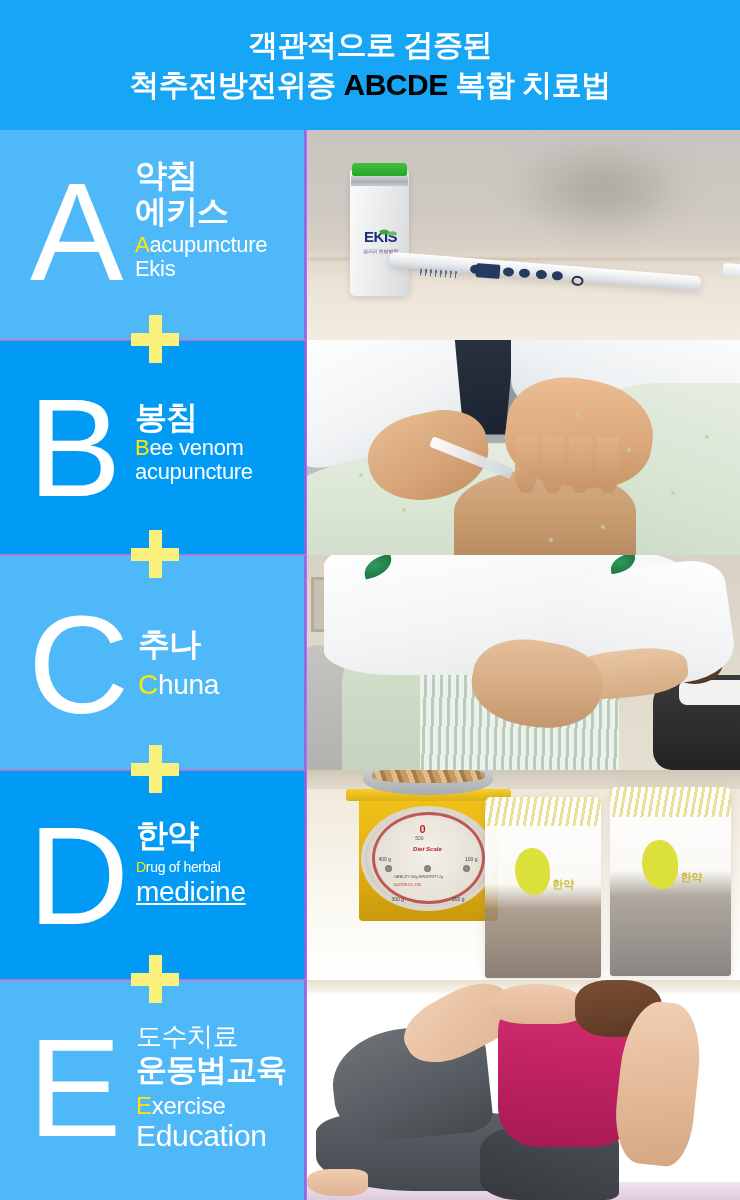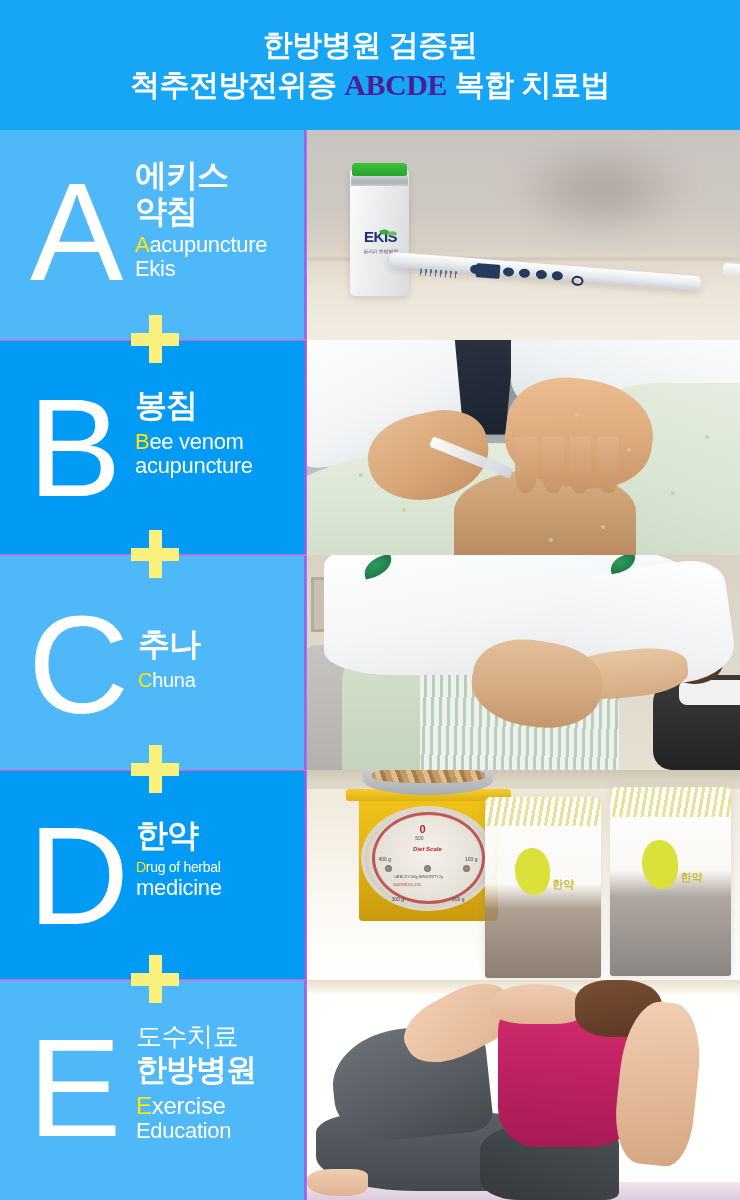--- a/index.html
+++ b/index.html
@@ -12,21 +12,21 @@
   
   .header {
     position:absolute; left:0; top:0; width:740px; height:130px;
     background:#16A6F5;
     display:flex; flex-direction:column; align-items:center; justify-content:center;
   }
   .header-line {
     color:#ffffff; font-weight:bold; font-size:30px; letter-spacing:-0.5px;
     line-height:1.32; white-space:nowrap;
   }
-  .header-line .hl { color:#4c1d95;font-family:Liberation Serif, serif; }
+  .header-line .hl { color:#000000; }
 
   
   .row { position:absolute; left:0; width:740px; overflow:hidden; }
   .row .panel-left {
     position:absolute; left:0; top:0; width:306px; height:100%;
   }
   .row .divider-v {
     position:absolute; left:304px; top:0; width:3px; height:100%;
     background:#9B5CE8; opacity:.85;
   }
@@ -249,30 +249,30 @@
     background:linear-gradient(160deg,#f1cdb1 0%,#e1b795 100%); border-radius:40% 44% 30% 50%; transform:rotate(-28deg); }
   .sE-hair { position:absolute; left:62%; top:0%; width:20%; height:26%;
     background:linear-gradient(170deg,#7a4f33 0%,#5b3823 100%); border-radius:38% 44% 48% 40%; }
   .sE-foot { position:absolute; left:0%; top:86%; width:14%; height:12%;
     background:linear-gradient(180deg,#efcdb1,#dfb393); border-radius:40% 26% 36% 48%; }
 </style>
 </head>
 <body>
 
 <div class="header">
-  <div class="header-line">한방병원 검증된</div>
+  <div class="header-line">객관적으로 검증된</div>
   <div class="header-line"><span>척추전방전위증 </span><span class="hl">ABCDE</span><span> 복합 치료법</span></div>
 </div>
 
 <div class="row light" id="rowA" style="top:130px;height:210px;">
   <div class="panel-left">
     <div class="big-letter" style="left:30px;top:32px;font-size:140px;">A</div>
     <div class="txt" style="left:135px;top:28px;">
+      <div class="kr" style="font-size:32px;">약침</div>
       <div class="kr" style="font-size:32px;">에키스</div>
-      <div class="kr" style="font-size:32px;">약침</div>
       <div class="en" style="font-size:22px;margin-top:3px;"><span class="first">A</span><span>acupuncture</span></div>
       <div class="en" style="font-size:22px;">Ekis</div>
     </div>
   </div>
   <div class="divider-v"></div>
   <div class="panel-right">
     <div class="scene sceneA">
       <div class="sA-table"></div>
       <div class="sA-blur1"></div>
       <div class="sA-tableline"></div>
@@ -300,23 +300,23 @@
           <i style="left:49%;"></i>
         <span class="sA-ring" style="left:60%;"></span>
       </div>
     </div>
   </div>
 </div>
 
 <div class="row dark" id="rowB" style="top:340px;height:215px;">
   <div class="panel-left">
     <div class="big-letter" style="left:28px;top:38px;font-size:140px;">B</div>
-    <div class="txt" style="left:135px;top:48px;">
+    <div class="txt" style="left:135px;top:60px;">
       <div class="kr" style="font-size:32px;">봉침</div>
-      <div class="en" style="font-size:22px;margin-top:6px;"><span class="first">B</span><span>ee venom</span></div>
+      <div class="en" style="font-size:22px;"><span class="first">B</span><span>ee venom</span></div>
       <div class="en" style="font-size:22px;">acupuncture</div>
     </div>
   </div>
   <div class="divider-v"></div>
   <div class="panel-right">
     <div class="scene sceneB">
       <div class="sB-coatL"></div>
       <div class="sB-tie"></div>
       <div class="sB-coatR"></div>
       <div class="sB-gown"></div>
@@ -343,21 +343,21 @@
       </div>
     </div>
   </div>
 </div>
 
 <div class="row light" id="rowC" style="top:555px;height:215px;">
   <div class="panel-left">
     <div class="big-letter" style="left:28px;top:40px;font-size:140px;">C</div>
     <div class="txt" style="left:138px;top:72px;">
       <div class="kr" style="font-size:32px;">추나</div>
-      <div class="en" style="font-size:20px;margin-top:6px;"><span class="first">C</span><span>huna</span></div>
+      <div class="en" style="font-size:28px;margin-top:6px;"><span class="first">C</span><span>huna</span></div>
     </div>
   </div>
   <div class="divider-v"></div>
   <div class="panel-right">
     <div class="scene sceneC">
       <div class="sC-wallframe"></div>
       <div class="sC-frame2"></div>
       <div class="sC-pants"></div>
       <div class="sC-sheetg"></div>
       <div class="sC-stripe"></div>
@@ -373,21 +373,21 @@
     </div>
   </div>
 </div>
 
 <div class="row dark" id="rowD" style="top:770px;height:210px;">
   <div class="panel-left">
     <div class="big-letter" style="left:28px;top:36px;font-size:140px;">D</div>
     <div class="txt" style="left:136px;top:48px;">
       <div class="kr" style="font-size:32px;">한약</div>
       <div class="en" style="font-size:14px;margin-top:6px;"><span class="first">D</span><span>rug of herbal</span></div>
-      <div class="en" style="font-size:22px;">medicine</div>
+      <div class="en" style="font-size:28px;text-decoration:underline;">medicine</div>
     </div>
   </div>
   <div class="divider-v"></div>
   <div class="panel-right">
     <div class="scene sceneD">
       <div class="sD-topstrip"></div>
       <div class="sD-scale"></div>
       <div class="sD-scaletop"></div>
       <div class="sD-bowl"></div>
       <div class="sD-herbs"></div>
@@ -417,23 +417,23 @@
       </div>
     </div>
   </div>
 </div>
 
 <div class="row light" id="rowE" style="top:980px;height:220px;">
   <div class="panel-left">
     <div class="big-letter" style="left:28px;top:38px;font-size:140px;">E</div>
     <div class="txt" style="left:136px;top:42px;">
       <div class="kr-sm" style="font-size:26px;">도수치료</div>
-      <div class="kr" style="font-size:31px;margin-top:1px;">한방병원</div>
+      <div class="kr" style="font-size:31px;margin-top:1px;">운동법교육</div>
       <div class="en" style="font-size:24px;margin-top:5px;"><span class="first">E</span><span>xercise</span></div>
-      <div class="en" style="font-size:22px;">Education</div>
+      <div class="en" style="font-size:30px;">Education</div>
     </div>
   </div>
   <div class="divider-v"></div>
   <div class="panel-right">
     <div class="scene sceneE">
       <div class="sE-top"></div>
       <div class="sE-mat"></div>
       <div class="sE-legLow"></div>
       <div class="sE-legUp"></div>
       <div class="sE-hip"></div>

